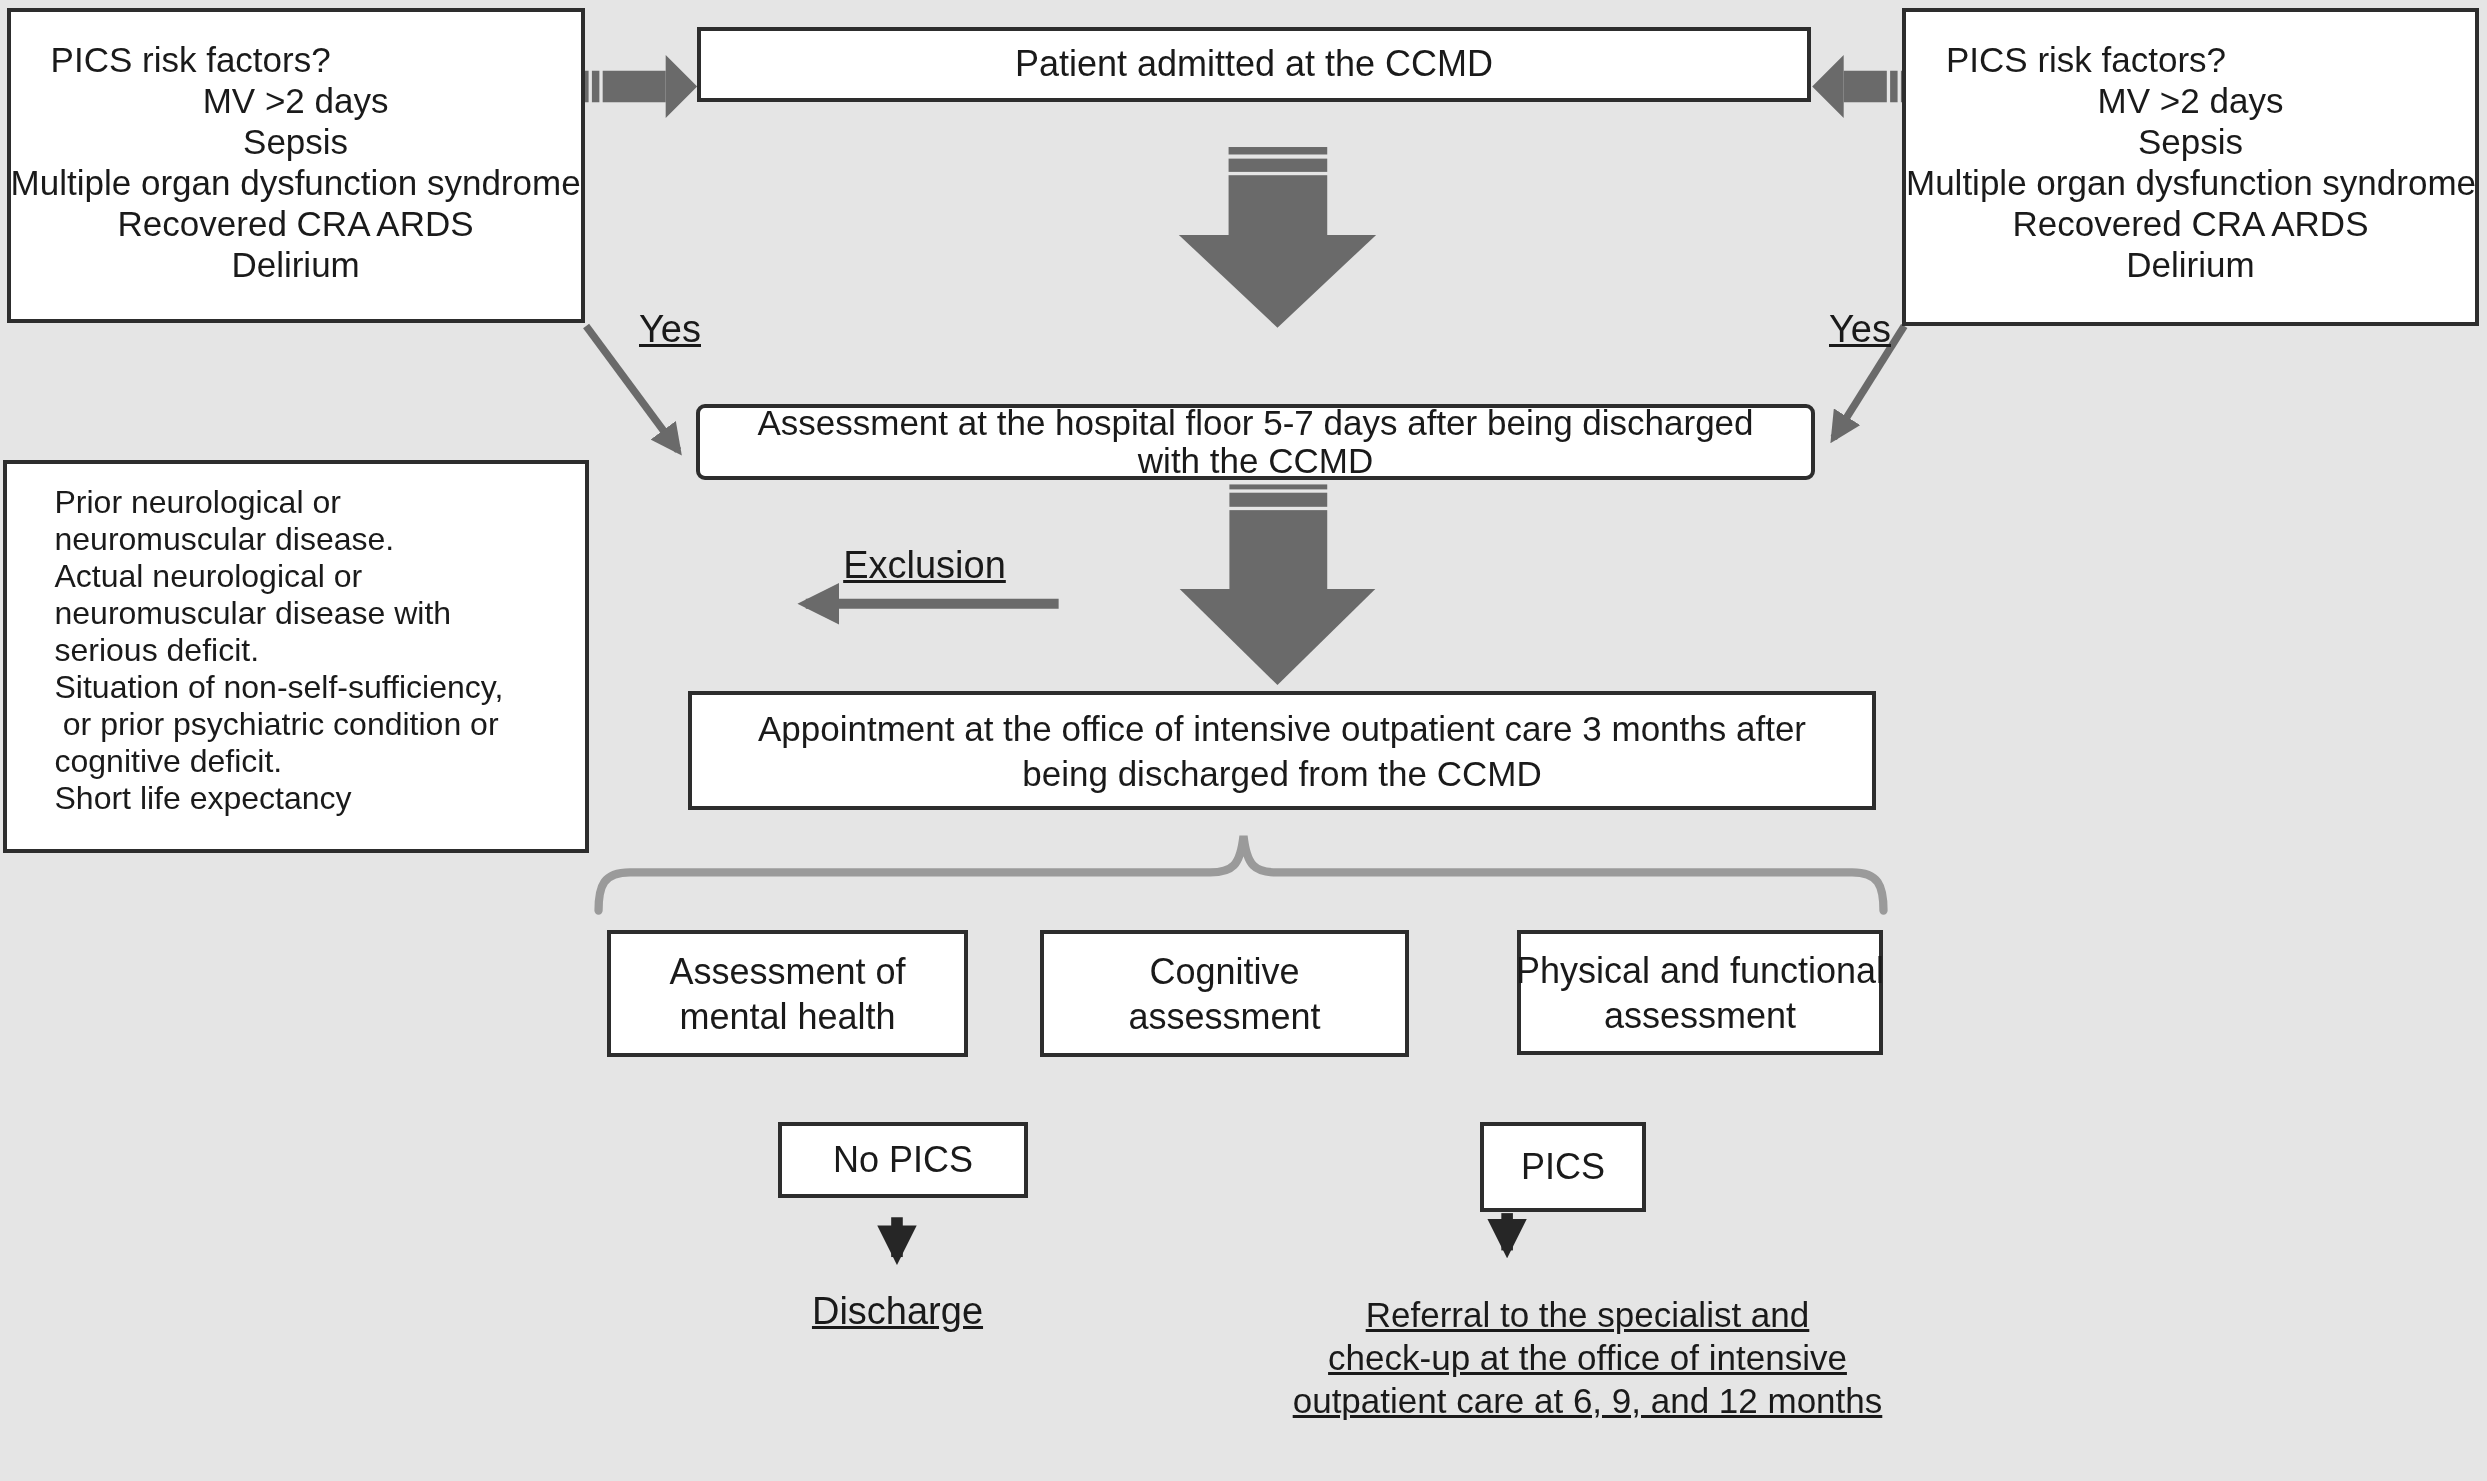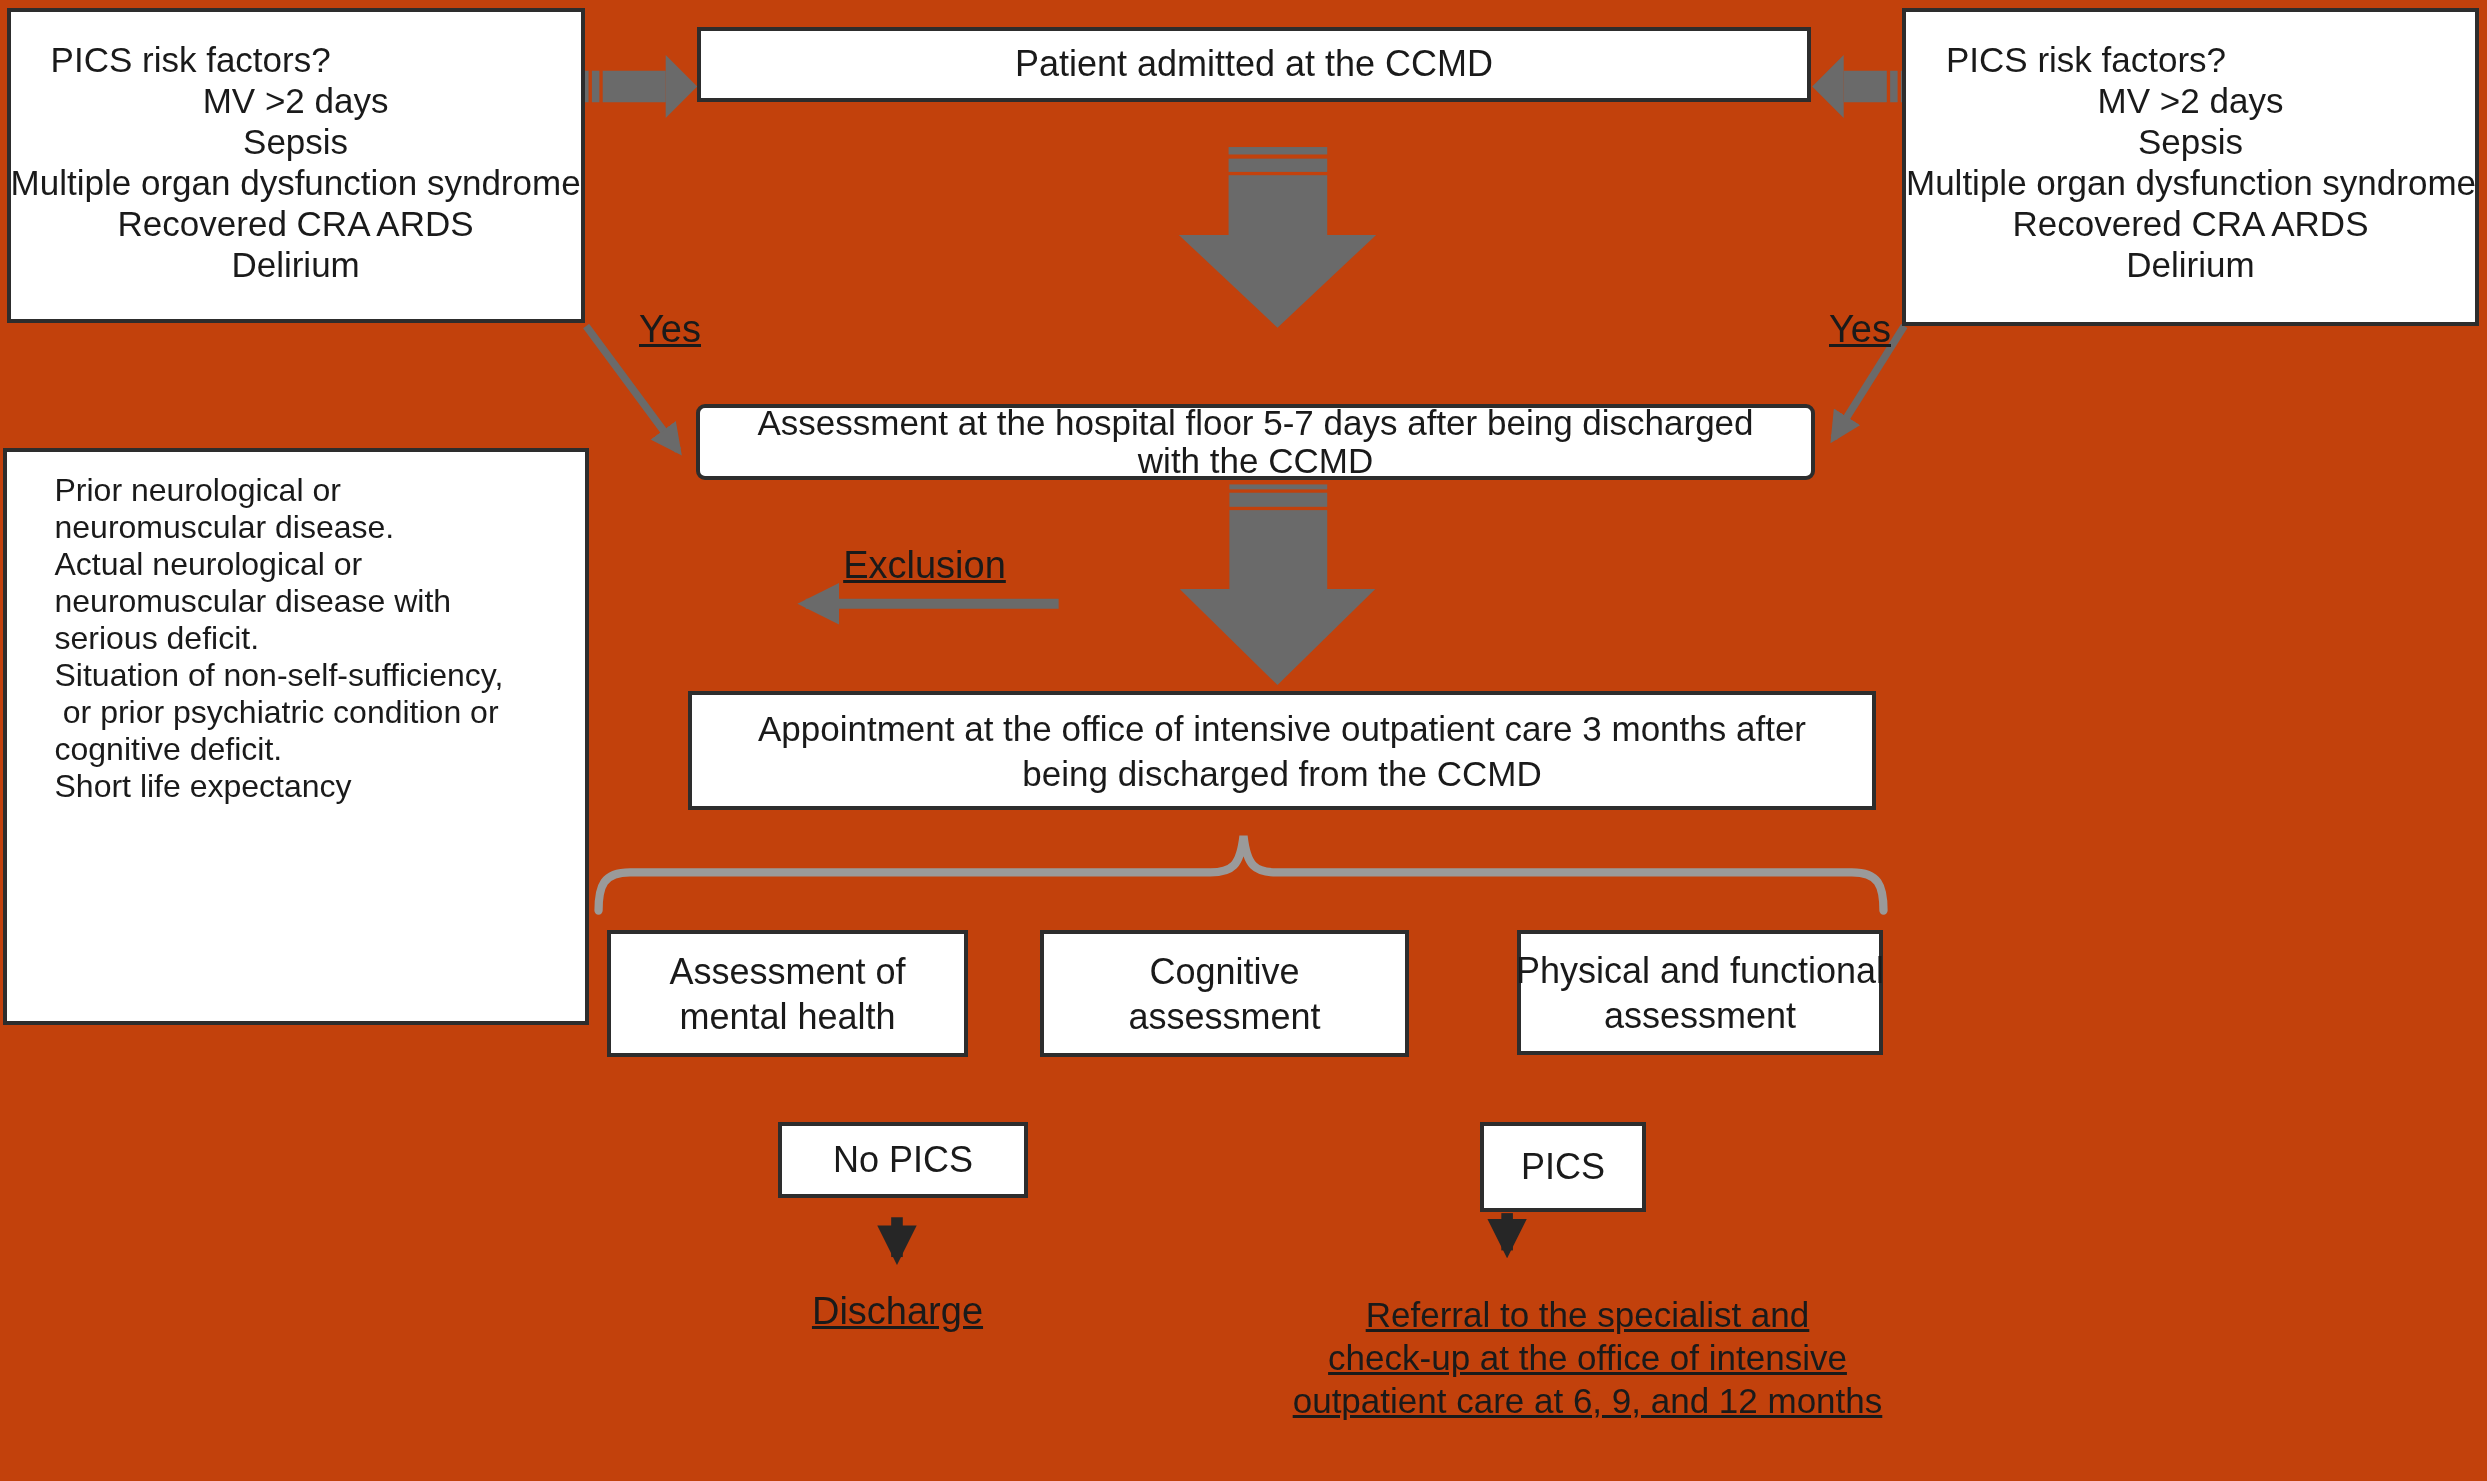--- a/index.html
+++ b/index.html
@@ -1,19 +1,19 @@
 <!DOCTYPE html>
 <html style="font-size:13.3px"><head>
 <meta charset="utf-8">
 <style>
   html,body{margin:0;padding:0;background:#ffffff;}
   .canvas{
     position:relative;
     width:2487px;height:1482px;
-    background:#c2410c;
+    background:#e5e5e5;
     font-family:"Liberation Sans", sans-serif;
     color:#1a1a1a;
     overflow:hidden;
   }
   .layer{position:absolute;left:0;top:0;width:2487px;height:1482px;}
   .box{
     position:absolute;
     background:#ffffff;
     border:4.1px solid #2d2d2d;
     box-sizing:border-box;
@@ -116,21 +116,21 @@
   </div>
 
   <div class="label" style="left:616px;top:308px;width:108px;font-size:38px;">Yes</div>
   <div class="label" style="left:1806px;top:308px;width:108px;font-size:38px;">Yes</div>
 
   <div class="box" style="left:696px;top:404px;width:1119px;height:76px;font-size:35px;line-height:38px;border-radius:9px;">
     <span class="ln">Assessment at the hospital floor 5-7 days after being discharged</span>
     <span class="ln">with the CCMD</span>
   </div>
 
-  <div class="box criteria-box" style="left:2.5px;top:448px;width:586px;height:577px;">
+  <div class="box criteria-box" style="left:2.5px;top:460px;width:586px;height:393px;">
     <span class="ln">Prior neurological or</span>
     <span class="ln">neuromuscular disease.</span>
     <span class="ln">Actual neurological or</span>
     <span class="ln">neuromuscular disease with</span>
     <span class="ln">serious deficit.</span>
     <span class="ln">Situation of non-self-sufficiency,</span>
     <span class="ln" style="padding-left:8.3px;">or prior psychiatric condition or</span>
     <span class="ln">cognitive deficit.</span>
     <span class="ln">Short life expectancy</span>
   </div>

